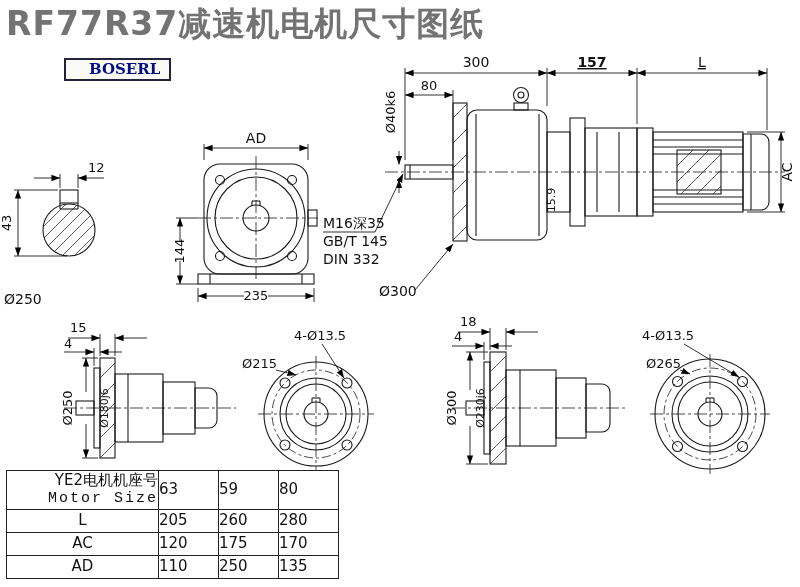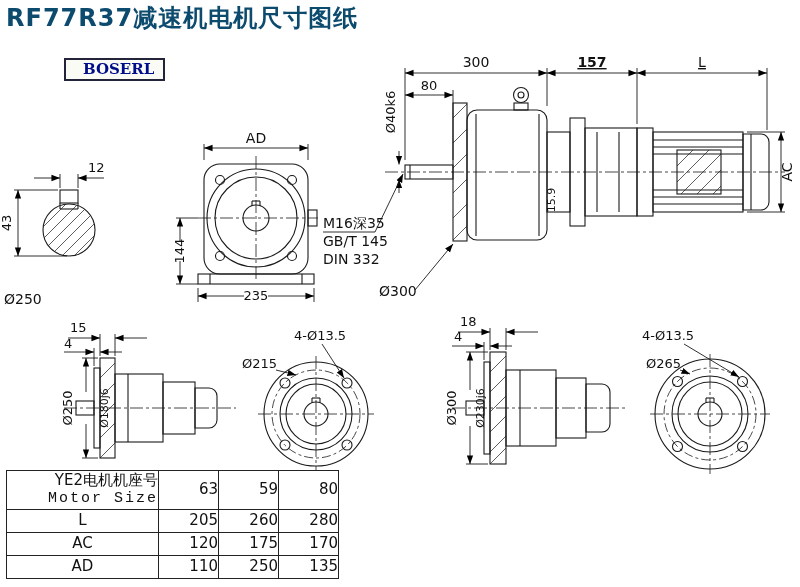--- a/index.html
+++ b/index.html
@@ -1,33 +1,33 @@
 <!DOCTYPE html>
 <html><head>
 <meta charset="utf-8">
 <style>
   *{margin:0;padding:0;box-sizing:border-box}
   html,body{background:#fff}
   #canvas{position:relative;width:800px;height:587px;background:#fff;overflow:hidden;
           font-family:"DejaVu Sans",sans-serif;color:#111}
-  #title{position:absolute;left:6px;top:2px;font-size:24px;font-weight:bold;color:#0c4a6e;letter-spacing:1px}
-  #brand{position:absolute;left:64px;top:58px;border:2px solid #23233a;padding:0 9px 1px 17px;
+  #title{position:absolute;left:6px;top:2px;font-size:33px;font-weight:bold;color:#737373;letter-spacing:1px}
+  #brand{position:absolute;left:64px;top:58px;border:2px solid #23233a;padding:0 9px 1px 23px;
          color:#000d8a;font-family:"DejaVu Serif",serif;font-weight:bold;font-size:15px;background:#fbfbf5}
   svg{position:absolute;overflow:visible}
   .ln{stroke:#1a1a1a;stroke-width:1.1;fill:none}
   .dim{stroke:#1a1a1a;stroke-width:0.9;fill:none}
   .cl{stroke:#1a1a1a;stroke-width:0.8;fill:none;stroke-dasharray:13 3 3 3}
   .bc{stroke:#1a1a1a;stroke-width:0.8;fill:none;stroke-dasharray:9 3 3 3}
   .hat{stroke:#1a1a1a;stroke-width:0.7}
   svg text{font-size:13px;fill:#111}
   svg text.lg{font-size:14px}
   svg text.sm{font-size:11px}
   svg text.u{text-decoration:underline}
   table.size-table{position:absolute;left:6px;top:470px;border-collapse:collapse;background:#fff}
-  .size-table td{border:1.5px solid #222;font-size:15px;text-align:right;vertical-align:middle;line-height:1.25}
+  .size-table td{border:1.5px solid #222;font-size:15px;text-align:left;vertical-align:middle;line-height:1.25}
   .size-table td.c1{width:152px;text-align:right;padding-left:6px}
   .size-table td.v{width:60px}
   .size-table tr.hdr td{height:38px}
   .size-table tr.r td{height:23px}
   .mono{font-family:Liberation Mono, monospace;letter-spacing:2px}
 </style>
 </head>
 <body>
 
 <div id="canvas">

